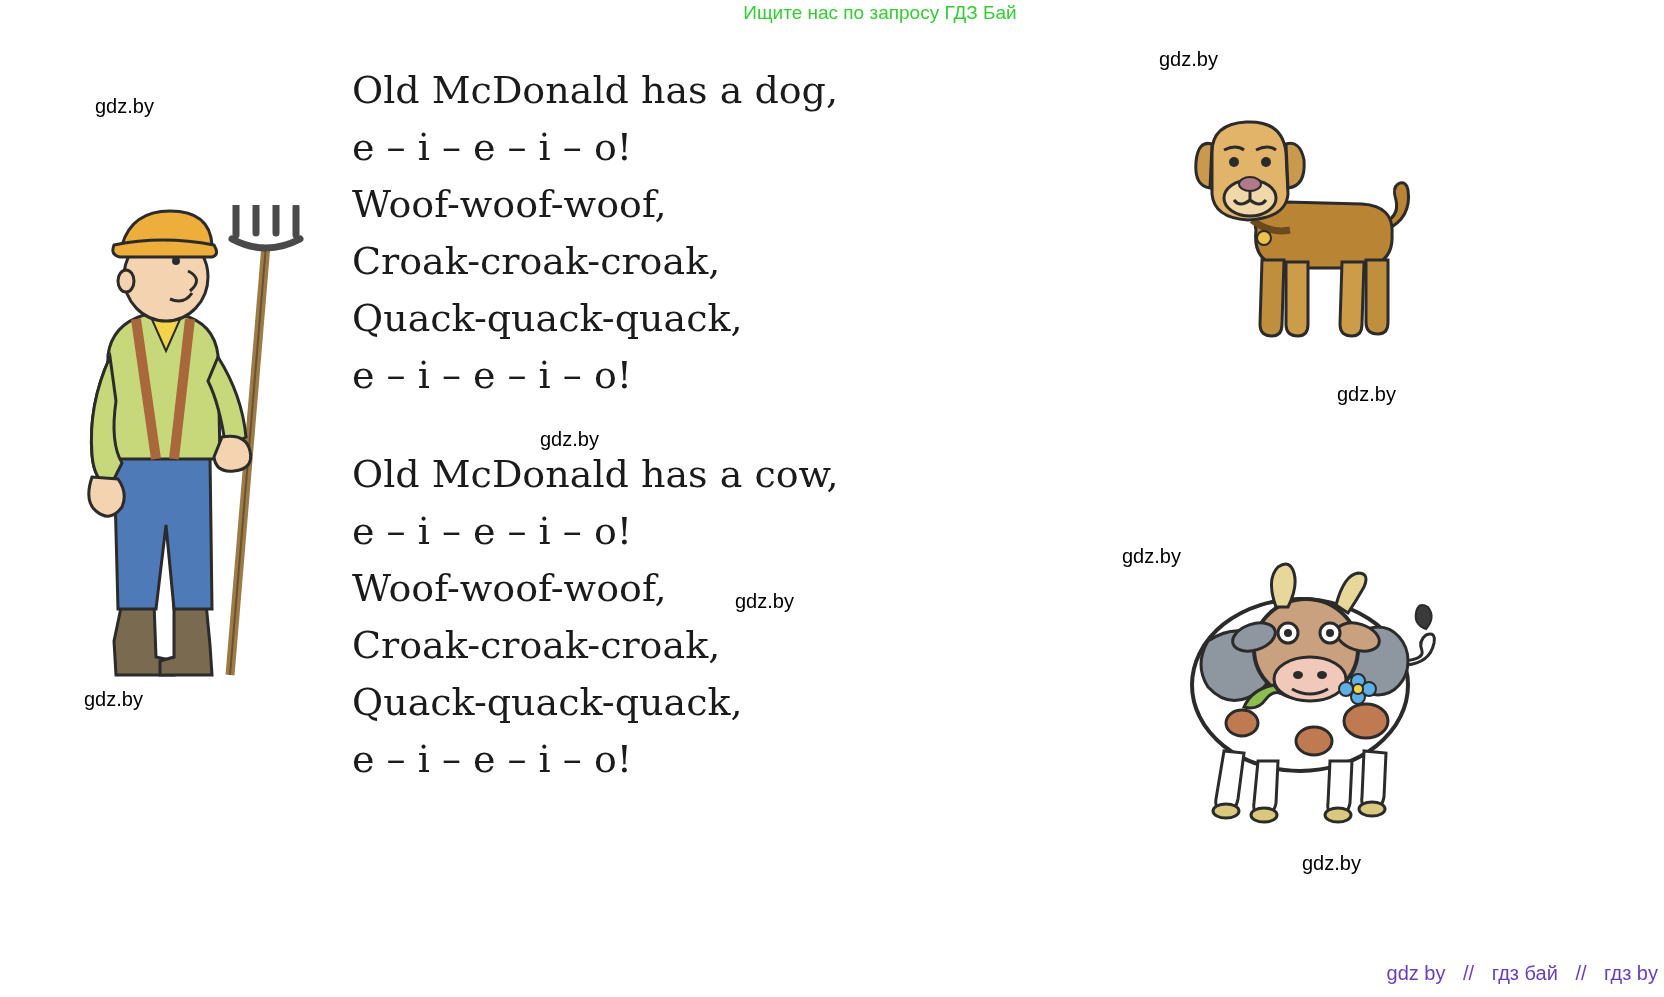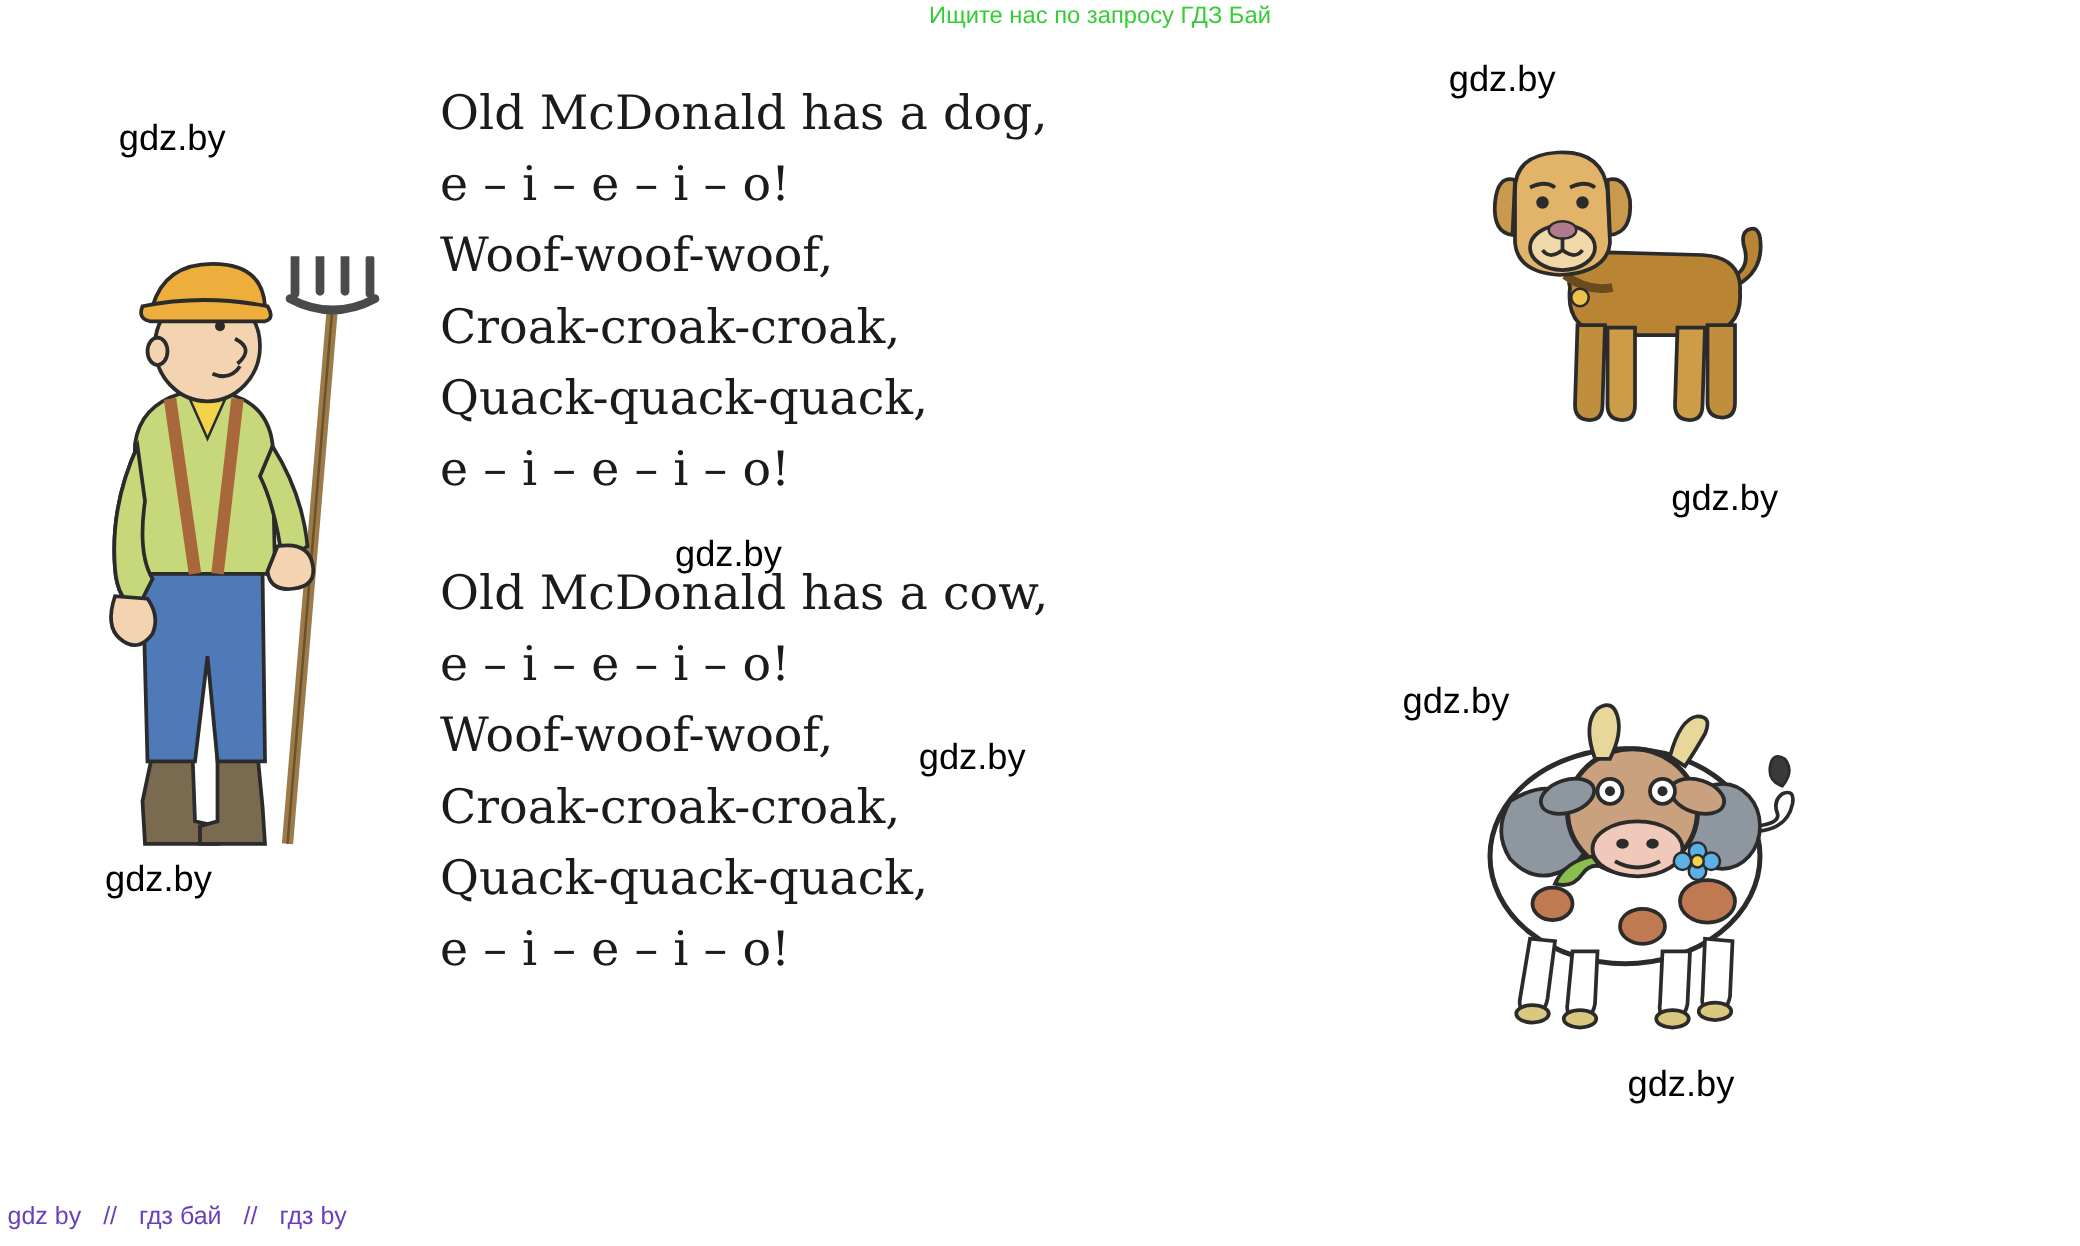--- a/index.html
+++ b/index.html
@@ -29,33 +29,33 @@
     text-align: center;
     font-size: 19px;
     color: #35cc35;
     font-family: "Liberation Sans", sans-serif;
     padding-left: 48px;
   }
 
   
   .wm {
     position: absolute;
-    font-size: 29px;
+    font-size: 20px;
     color: #000000;
     font-family: "Liberation Sans", sans-serif;
     white-space: nowrap;
   }
 
   
   .footer {
     position: absolute;
     bottom: 12px;
     left: 0;
     width: 1664px;
-    text-align: left;
+    text-align: right;
     font-size: 20px;
     color: #6a3fbf;
     font-family: "Liberation Sans", sans-serif;
   }
   .footer span { margin: 0 6px; }
   .footer .sep { color: #6a3fbf; }
 
   
   .song {
     position: absolute;

